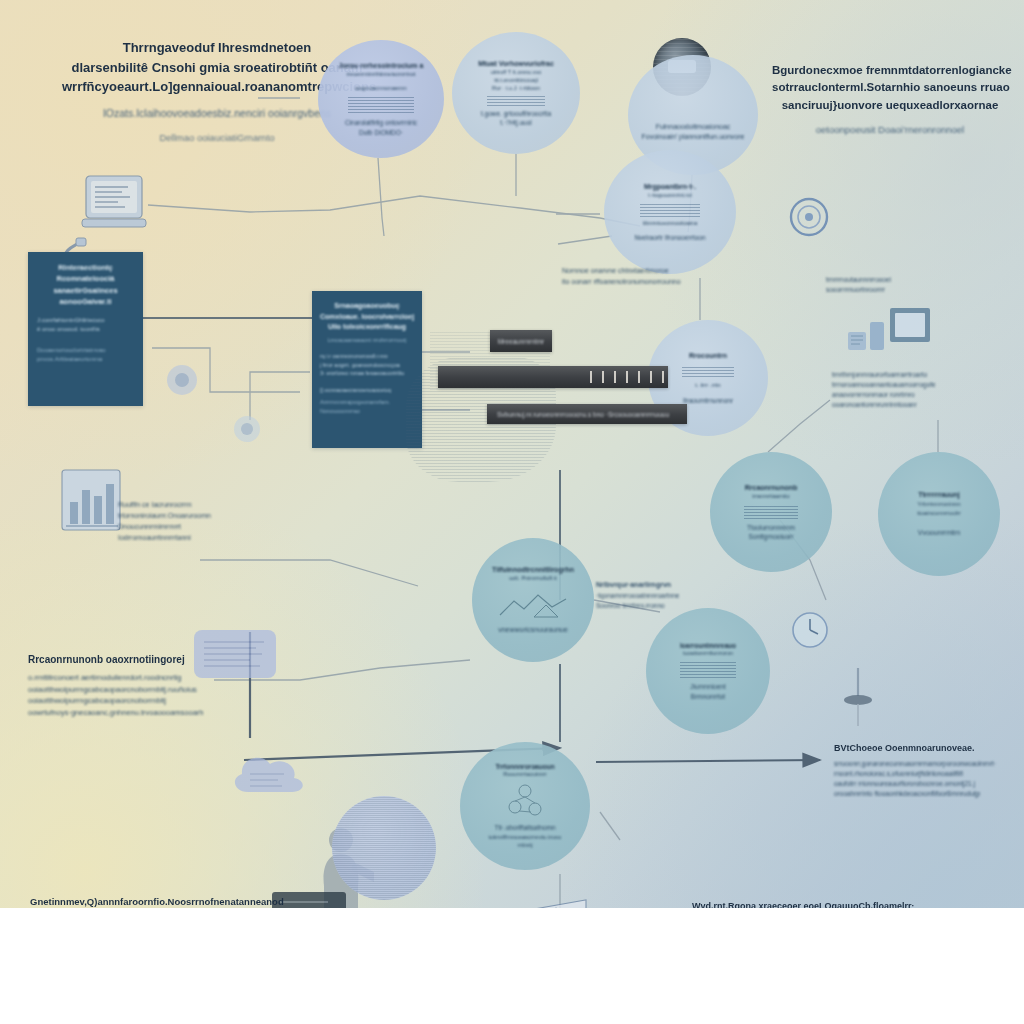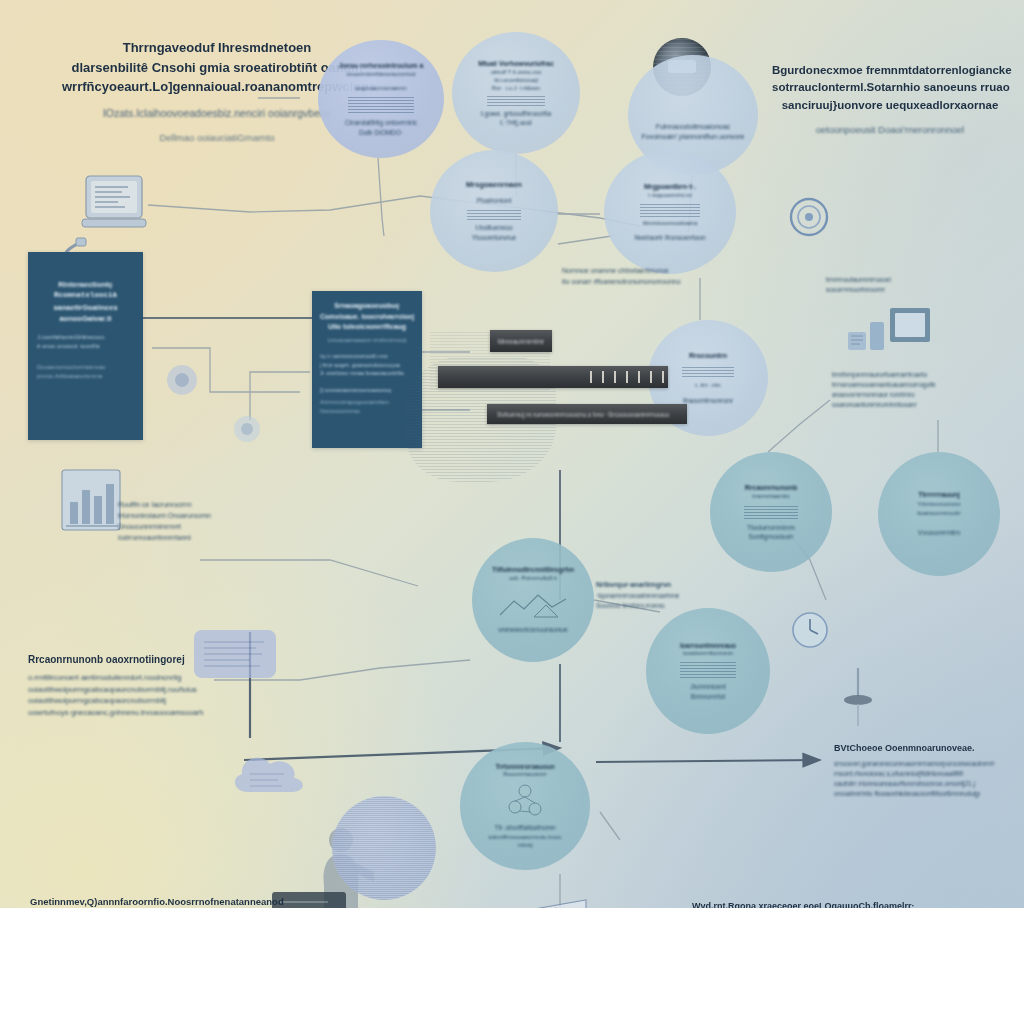--- a/index.html
+++ b/index.html
@@ -375,27 +375,20 @@
     <div class="scrtxt" style="position:relative;width:58px;height:10px;margin:3px 0;"></div>
     <div class="nt" style="font-size:6.5px;">t.gowe. grtoouflhroocrtta</div>
     <div class="nt" style="font-size:6.5px;">t.·?Htj.uuol</div>
   </div>
 
   <div class="node pale" style="left:628px;top:55px;width:130px;height:120px;">
     <div class="nt" style="font-size:7px;margin-top:34px;">Fulnnaoodoitmoaionoac</div>
     <div class="nt" style="font-size:7px;">Fovoinoain’ plannontfiun.uonvore</div>
   </div>
 
-  <div class="node pale" style="left:430px;top:150px;width:128px;height:122px;">
-    <div class="nt b" style="font-size:7.5px;">Mrsgoaenrnaen</div>
-    <div class="nt" style="font-size:6.5px;margin-top:5px;">Pioatroniont</div>
-    <div class="scrtxt" style="position:relative;width:54px;height:12px;margin:3px 0;"></div>
-    <div class="nt" style="font-size:6.5px;">t.fosltuennoo</div>
-    <div class="nt" style="font-size:6.5px;">Ytooonrtonvrue</div>
-  </div>
 
   <div class="node pale" style="left:604px;top:150px;width:132px;height:124px;">
     <div class="nt b" style="font-size:7px;">Mrgpoantbrn·t·.</div>
     <div class="nt" style="font-size:5.5px;">t·rtoguuonnrint.roi</div>
     <div class="scrtxt" style="position:relative;width:60px;height:14px;margin:3px 0;"></div>
     <div class="nt" style="font-size:5.5px;">itbnrmtueonnooitoaina</div>
     <div class="nt" style="font-size:6.5px;margin-top:5px;">Nvelraortr Ifronooerrtoon</div>
   </div>
 
   <div class="node pale" style="left:648px;top:320px;width:120px;height:116px;">
@@ -449,23 +442,23 @@
     </svg>
     <div class="nt" style="font-size:6.5px;">Tti·.oborlftaitsafnomn</div>
     <div class="nt" style="font-size:6px;">tokrvtffrnnoeascrrevtu.truxo</div>
     <div class="nt" style="font-size:6px;">rrtinrij</div>
   </div>
 
   <div class="node periwinkle" style="left:332px;top:796px;width:104px;height:104px;opacity:.85;">
     <div class="halftone dense" style="position:absolute;inset:0;border-radius:50%;"></div>
   </div>
 
-  <div class="panel" style="left:28px;top:252px;width:97px;height:134px;padding:27px 9px;">
+  <div class="panel" style="left:28px;top:252px;width:97px;height:134px;padding:10px 9px;">
     <div class="ph" style="font-size:7.5px;text-align:center;">Rlnteraectiontç</div>
-    <div class="ph" style="font-size:7.5px;text-align:center;font-family:Liberation Mono, monospace;">Rcomnateloocià</div>
+    <div class="ph" style="font-size:7.5px;text-align:center;">Rcomnateloocià</div>
     <div class="ph" style="font-size:7.5px;text-align:center;">sanaetirGsaiinces</div>
     <div class="ph" style="font-size:7.5px;text-align:center;">aonooGaivar.ti</div>
     <div class="pl" style="font-size:6px;margin-top:9px;">J.conrfahiontnGhliriecuco</div>
     <div class="pl" style="font-size:6px;">ê onoo onooud. toonñis</div>
     <div class="pd" style="font-size:6px;margin-top:11px;">Dooaenoriouclortrtaimvao</div>
     <div class="pd" style="font-size:6px;">pnvos.Arfdeaiaeurtonma</div>
   </div>
 
   <div class="panel" style="left:312px;top:291px;width:94px;height:137px;padding:10px 8px;">
     <div class="ph" style="font-size:7px;text-align:center;">Srnaoagoaoeuobuç</div>

